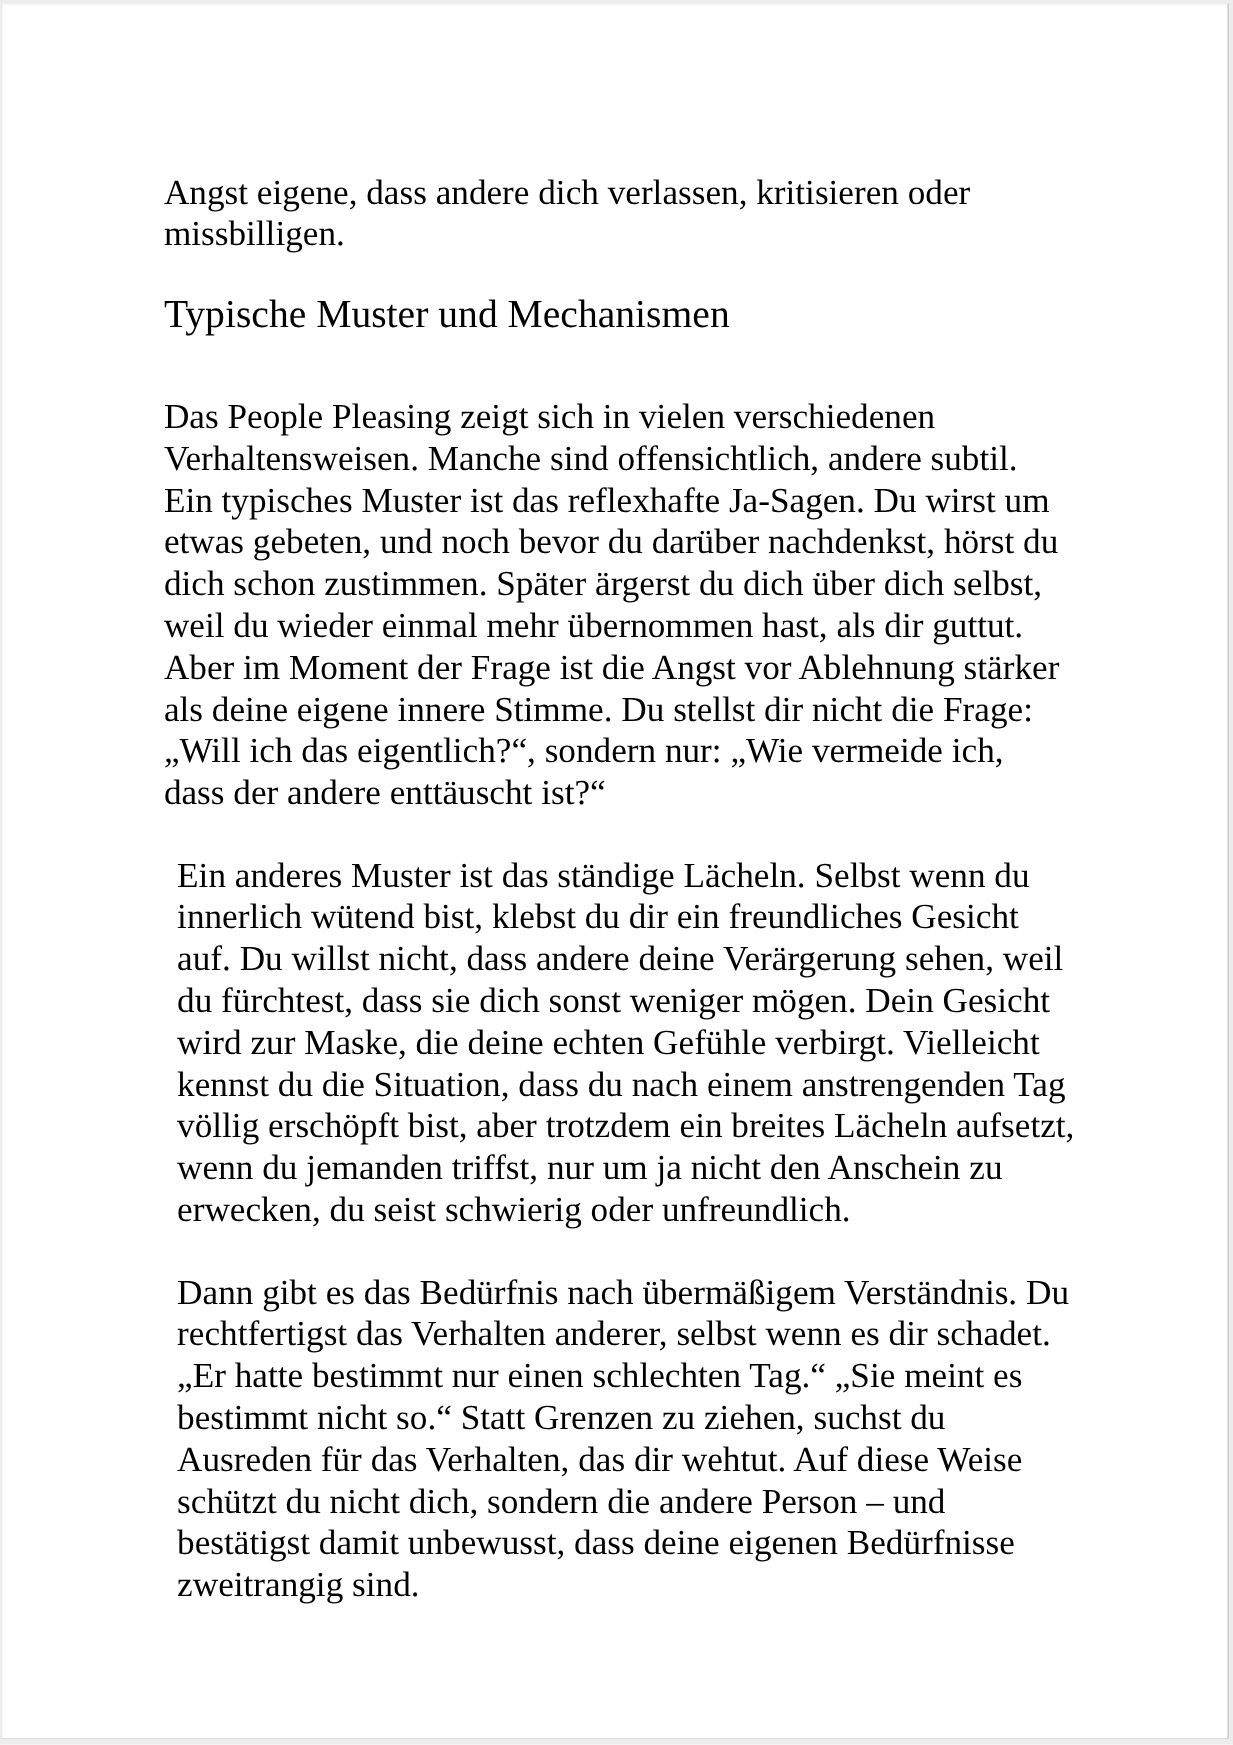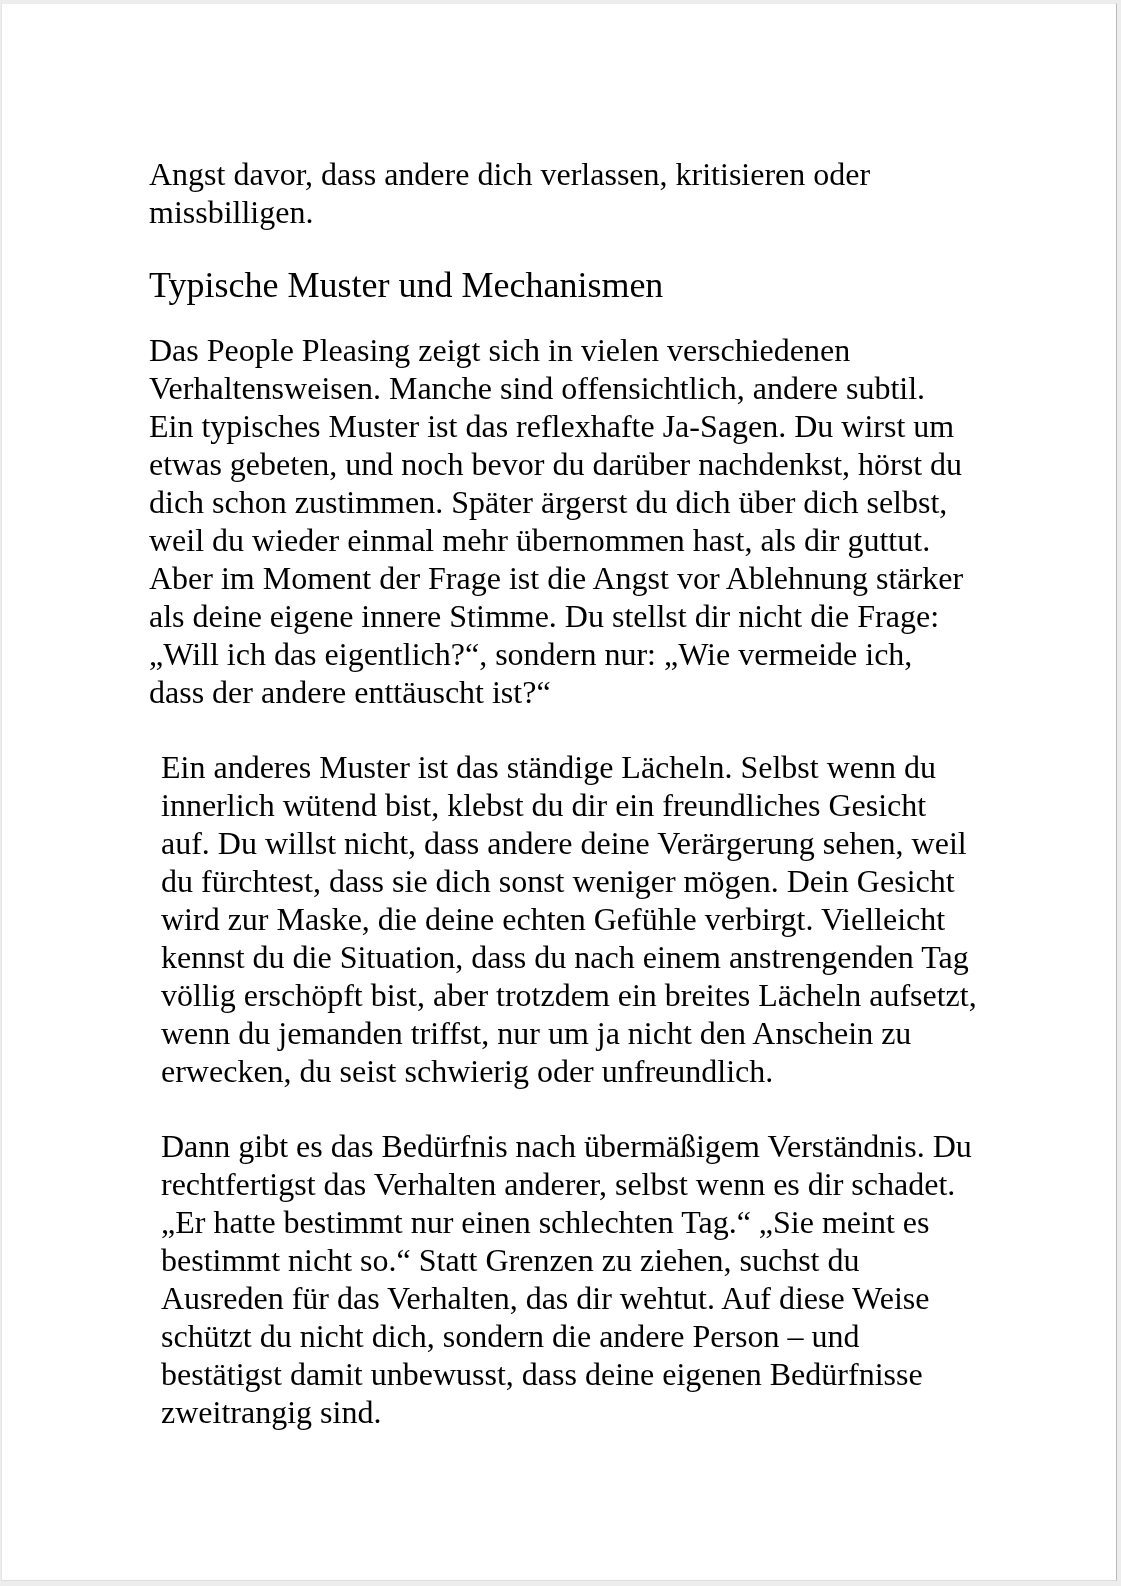--- a/index.html
+++ b/index.html
@@ -40,29 +40,29 @@
     letter-spacing: 0;
   }
   .heading {
     margin: 32px 0 0 0;
     font-size: 36px;
     line-height: 44px;
     font-weight: normal;
     color: #000000;
     white-space: pre;
   }
-  .para-first { margin-top: 24px; }
+  .para-first { margin-top: 52px; }
   .para { margin-top: 37px; margin-left: 12px; }
 </style>
 </head>
 <body>
 
 <div class="page">
   <div class="content">
-    <p class="body-text">Angst davor, dass andere dich verlassen, kritisieren oder
+    <p class="body-text">Angst eigene, dass andere dich verlassen, kritisieren oder
 missbilligen.</p>
 
     <h1 class="heading">Typische Muster und Mechanismen</h1>
 
     <p class="body-text para-first">Das People Pleasing zeigt sich in vielen verschiedenen
 Verhaltensweisen. Manche sind offensichtlich, andere subtil.
 Ein typisches Muster ist das reflexhafte Ja-Sagen. Du wirst um
 etwas gebeten, und noch bevor du darüber nachdenkst, hörst du
 dich schon zustimmen. Später ärgerst du dich über dich selbst,
 weil du wieder einmal mehr übernommen hast, als dir guttut.

